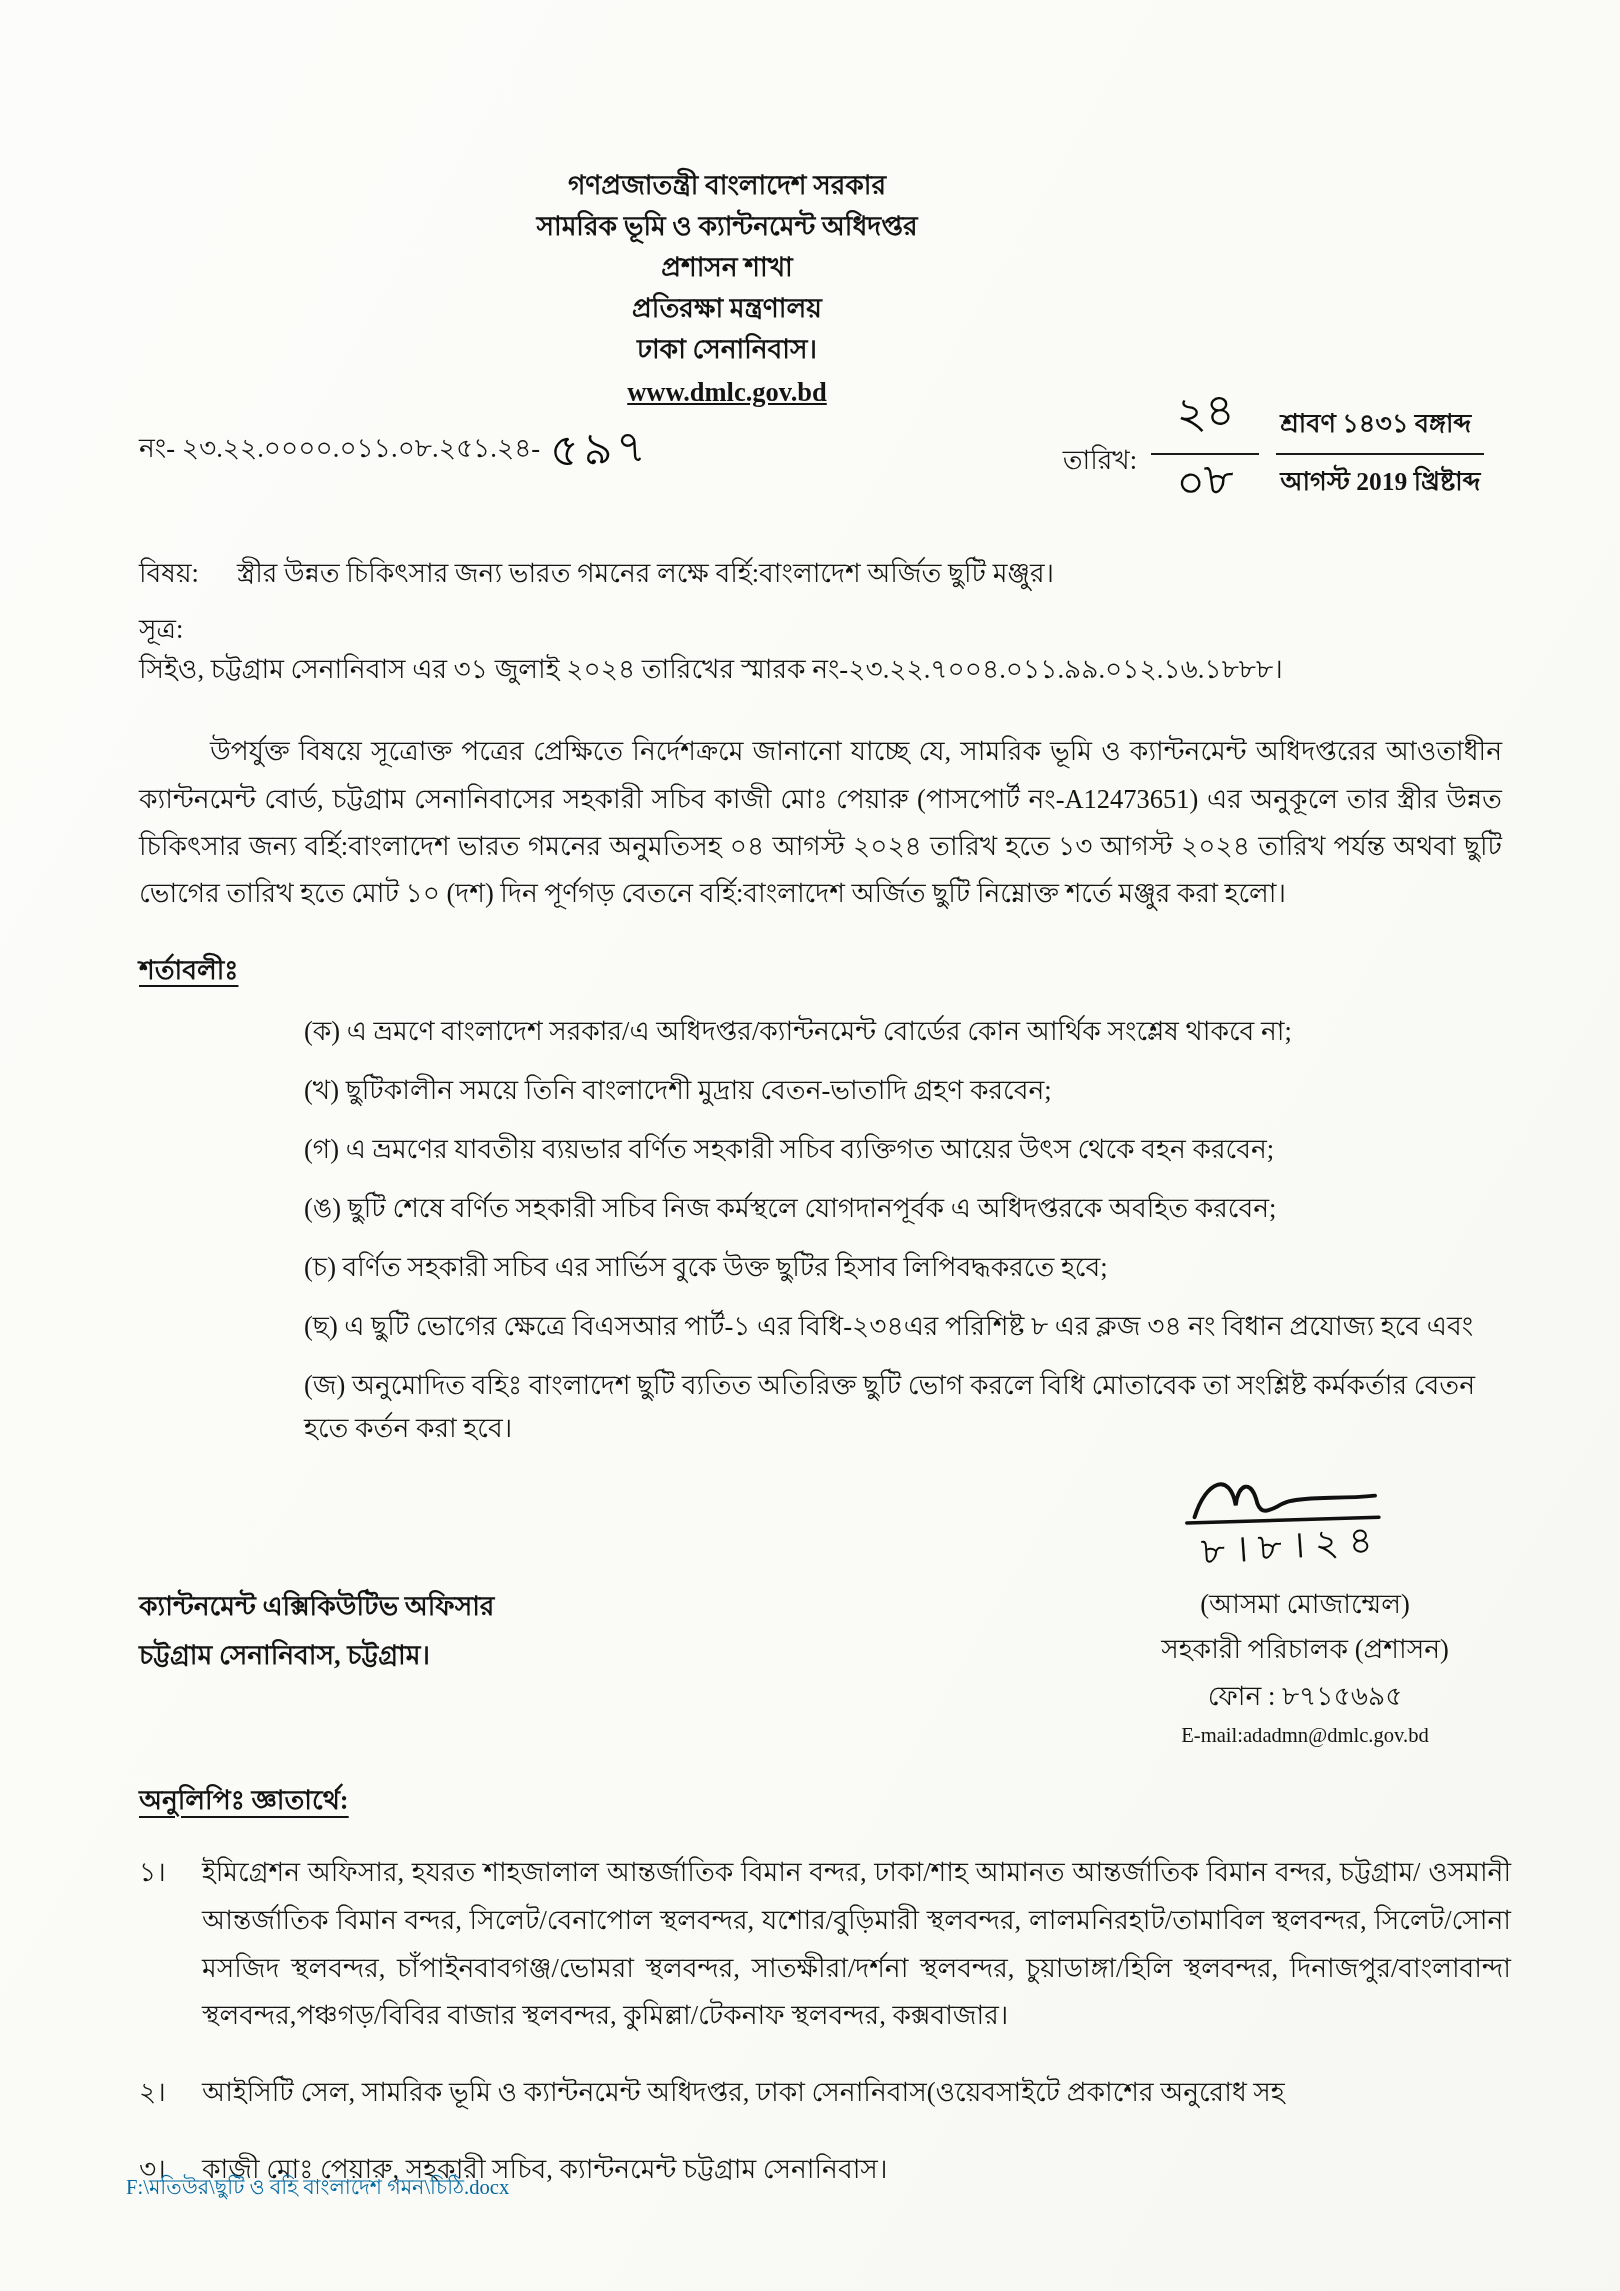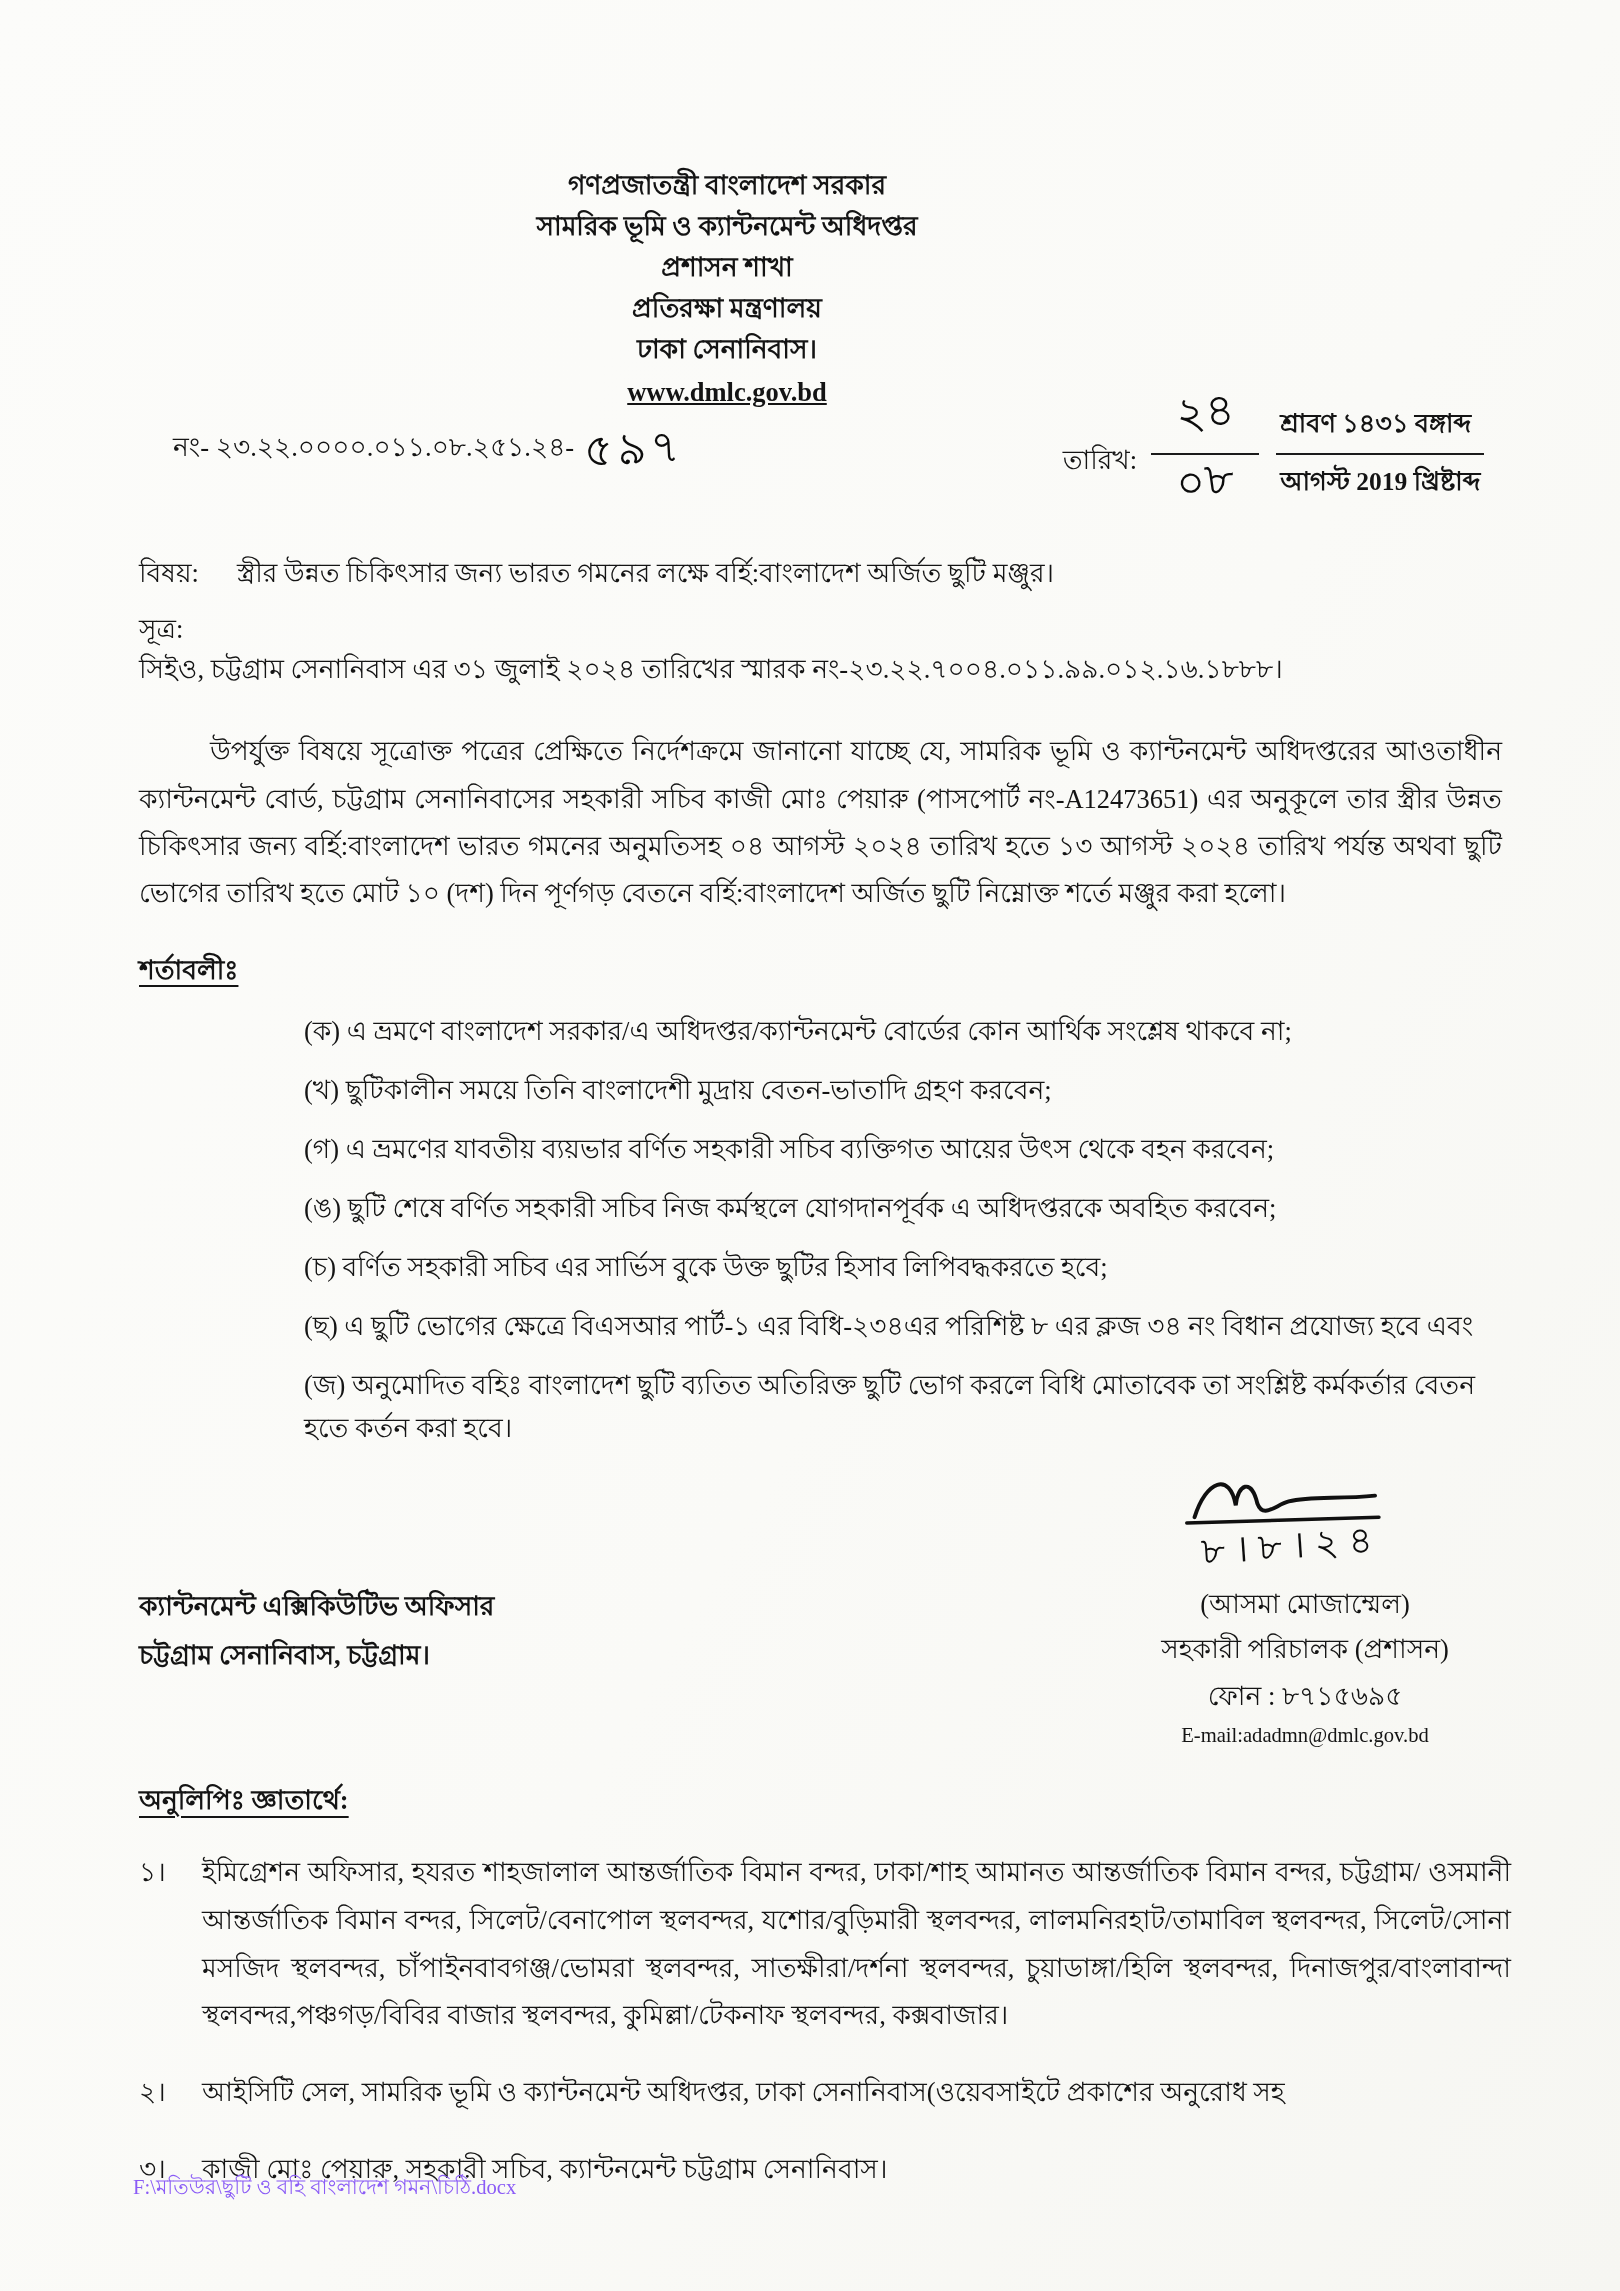--- a/index.html
+++ b/index.html
@@ -22,21 +22,21 @@
   .speck2 { left:98px; top:96px; width:6.9px; height:2.9px; transform:rotate(-40deg); }
 
   .header { width:1176px; text-align:center; font-weight:bold; font-size:26.5px; line-height:1.55; }
   .header .hline { white-space:nowrap; }
   .header .website {
     display:inline-block; text-decoration:underline; font-weight:bold;
     font-family:"Liberation Serif","DejaVu Serif",serif; margin-top:2px;
   }
 
   .ref-row { display:flex; justify-content:space-between; align-items:flex-start; margin-top:13.7px; width:1363px; }
-  .ref-left { display:flex; font-size:26.5px; white-space:nowrap;margin-left:34px; }
+  .ref-left { display:flex; align-items:center; font-size:26.5px; white-space:nowrap; }
   .hand { font-size:45px; line-height:1; transform:rotate(-3deg); display:inline-block; color:#0c0c0c; }
   .ref-hand { margin-left:9.8px; letter-spacing:3.9px; }
 
   .date-wrap { display:flex; align-items:center; gap:13.7px; margin-top:-37px; padding-right:17.6px; }
   .date-label { font-size:26.5px; padding-top:29px; }
   .frac { display:grid; grid-template-columns:108px auto; column-gap:17.6px; }
   .frac .top { border-bottom:2.5px solid #1b1b1b; padding:0 3.9px 5.9px 3.9px; }
   .frac .bot { padding:3.9px 3.9px 0 3.9px; }
   .frac .handcell { text-align:center; }
   .frac .printcell { font-size:25.5px; font-weight:bold; white-space:nowrap; padding-top:13.7px; }
@@ -77,21 +77,21 @@
   .cc-heading {
     margin-top:27.4px; font-size:26.5px; font-weight:bold; text-decoration:underline;
     text-underline-offset:6.9px;
   }
   .cc-list { margin-top:25.5px; width:1372px; }
   .cc-item { display:flex; margin-bottom:29px; font-size:26.5px; line-height:1.8; }
   .cc-num { width:63px; flex:none; }
   .cc-text { flex:1; text-align:justify; }
 
   .footer-path {
-    position:absolute; left:133px; bottom:86px; font-size:20.6px; color:#8b5cf6;
+    position:absolute; left:126px; bottom:86px; font-size:20.6px; color:#0369a1;
   }
 </style>
 </head>
 <body>
 
 <div class="speck speck1"></div>
 <div class="speck speck2"></div>
 
 <div class="page">
 

